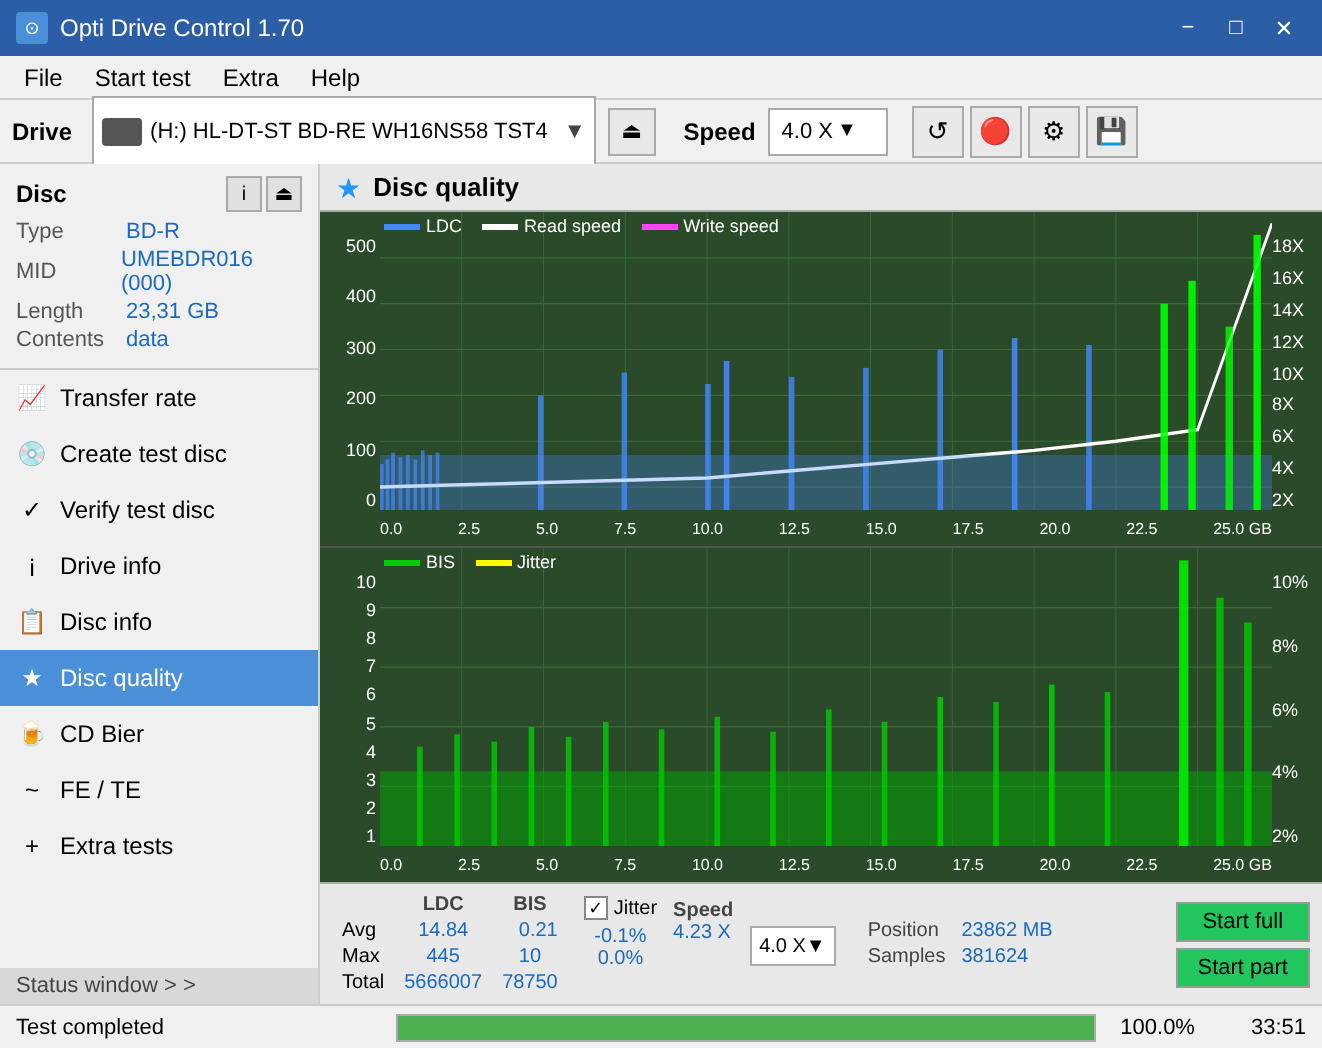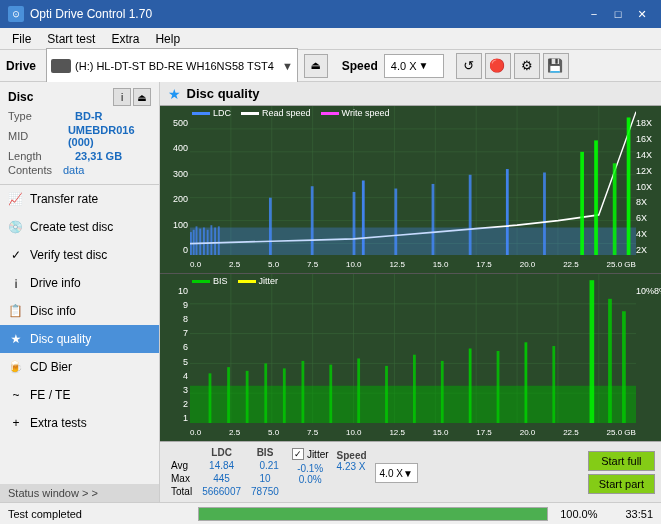--- a/index.html
+++ b/index.html
@@ -38,21 +38,21 @@
     
     
     .disc-panel { padding: 6px 8px; border-bottom: 1px solid #ccc; }
     .disc-header { display: flex; align-items: center; justify-content: space-between; margin-bottom: 4px; }
     .disc-title { font-size: 12px; font-weight: bold; }
     .disc-icon-group { display: flex; gap: 2px; }
     .disc-icon { width: 18px; height: 18px; background: #e0e0e0; border: 1px solid #aaa; display: flex; align-items: center; justify-content: center; font-size: 10px; cursor: pointer; }
     
     .disc-row { display: flex; margin-bottom: 2px; align-items: center; }
     .disc-field { width: 55px; color: #555; font-size: 11px; }
-    .disc-value { color: #1a6bbf; font-size: 11px; font-weight: bold; margin-left: 12px; }
+    .disc-value { color: #1a6bbf; font-size: 11px; font-weight: normal; }
     .disc-value-data { color: #1a6bbf; font-size: 11px; }
     
     .label-row { display: flex; align-items: center; gap: 3px; margin-top: 2px; }
     .label-input { border: 1px solid #aaa; background: white; height: 18px; width: 85px; font-size: 10px; }
     .label-btn { width: 18px; height: 18px; background: #e8e8e8; border: 1px solid #aaa; display: flex; align-items: center; justify-content: center; cursor: pointer; font-size: 11px; }
 
     
     .nav-items { flex: 1; }
     .nav-item { display: flex; align-items: center; height: 28px; padding: 0 8px; cursor: pointer; font-size: 12px; gap: 6px; color: #000; }
     .nav-item.active { background: #4a90d9; color: white; }
@@ -83,21 +83,21 @@
     .chart-bottom { flex: 1; position: relative; background: #1a3a1a; }
     
     
     .legend { position: absolute; top: 2px; left: 8px; display: flex; gap: 10px; z-index: 10; }
     .legend-item { display: flex; align-items: center; gap: 3px; font-size: 10px; color: white; }
     
     
     .stats-area { background: #e8e8e8; border-top: 1px solid #aaa; padding: 4px 8px; display: flex; gap: 20px; align-items: flex-start; }
     
     .buttons-section { display: flex; flex-direction: column; gap: 3px; }
-    .action-btn { background: #84cc16; border: 1px solid #999; padding: 3px 10px; font-size: 11px; cursor: pointer; white-space: nowrap; text-align: center; }
+    .action-btn { background: #22c55e; border: 1px solid #999; padding: 3px 10px; font-size: 11px; cursor: pointer; white-space: nowrap; text-align: center; }
 
     
     svg { width: 100%; height: 100%; }
   </style>
 </head>
 <body>
 
 <div class="title-bar">
   <div class="title-bar-left">
     <div class="title-bar-icon">⊙</div>
@@ -383,21 +383,21 @@
           <span style="font-size:9px;color:white;text-align:right;padding-right:2px;">8</span>
           <span style="font-size:9px;color:white;text-align:right;padding-right:2px;">7</span>
           <span style="font-size:9px;color:white;text-align:right;padding-right:2px;">6</span>
           <span style="font-size:9px;color:white;text-align:right;padding-right:2px;">5</span>
           <span style="font-size:9px;color:white;text-align:right;padding-right:2px;">4</span>
           <span style="font-size:9px;color:white;text-align:right;padding-right:2px;">3</span>
           <span style="font-size:9px;color:white;text-align:right;padding-right:2px;">2</span>
           <span style="font-size:9px;color:white;text-align:right;padding-right:2px;">1</span>
         </div>
 
-        <div style="position:absolute;right:0;top:12px;bottom:18px;width:25px;display:flex;flex-direction:row;justify-content:space-between;">
+        <div style="position:absolute;right:0;top:12px;bottom:18px;width:25px;display:flex;flex-direction:column;justify-content:space-between;">
           <span style="font-size:9px;color:white;">10%</span>
           <span style="font-size:9px;color:white;">8%</span>
           <span style="font-size:9px;color:white;">6%</span>
           <span style="font-size:9px;color:white;">4%</span>
           <span style="font-size:9px;color:white;">2%</span>
         </div>
 
         <div style="position:absolute;bottom:0;left:30px;right:25px;height:18px;display:flex;justify-content:space-between;align-items:center;">
           <span style="font-size:8px;color:white;">0.0</span>
           <span style="font-size:8px;color:white;">2.5</span>
@@ -458,20 +458,32 @@
         <div style="color:#1a6bbf;">4.23 X</div>
         <div>&nbsp;</div>
         <div>&nbsp;</div>
       </div>
 
       <div style="display:flex;align-items:center;background:white;border:1px solid #aaa;padding:2px 4px;font-size:10px;height:20px;margin-top:2px;cursor:pointer;">
         <span>4.0 X</span>
         <span>▼</span>
       </div>
 
+      <table style="font-size:10px;border-collapse:collapse;margin-left:4px;">
+        <tbody>
+            <tr>
+          <td style="padding:1px 4px;color:#444;">Position</td>
+          <td style="padding:1px 4px;color:#1a6bbf;">23862 MB</td>
+        </tr>
+        <tr>
+          <td style="padding:1px 4px;color:#444;">Samples</td>
+          <td style="padding:1px 4px;color:#1a6bbf;">381624</td>
+        </tr>
+      </tbody>
+        </table>
 
       <div class="buttons-section" style="display:flex;flex-direction:column;gap:3px;margin-left:auto;">
         <button class="action-btn">Start full</button>
         <button class="action-btn">Start part</button>
       </div>
     </div>
   </div>
 </div>
 
 <div class="status-bar">

